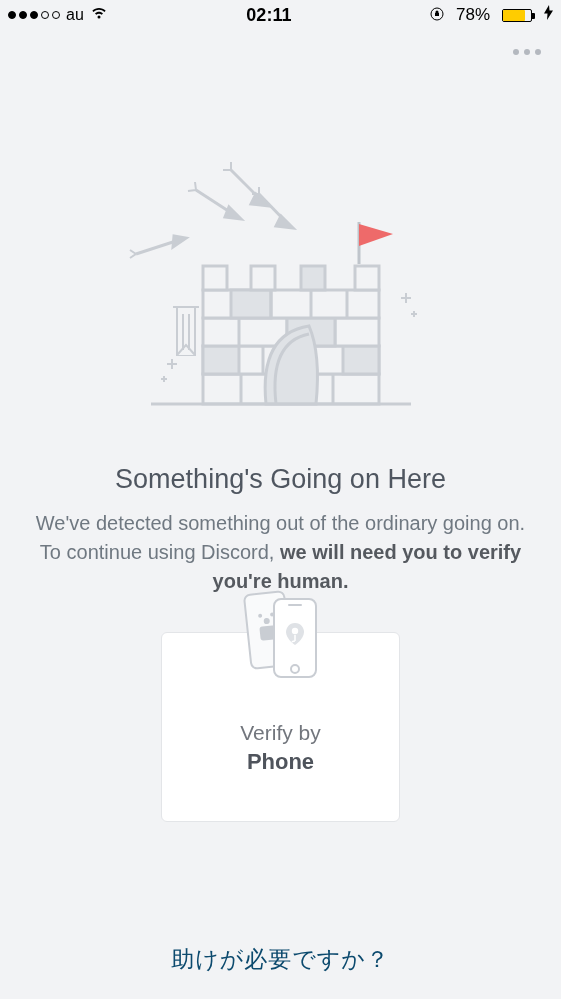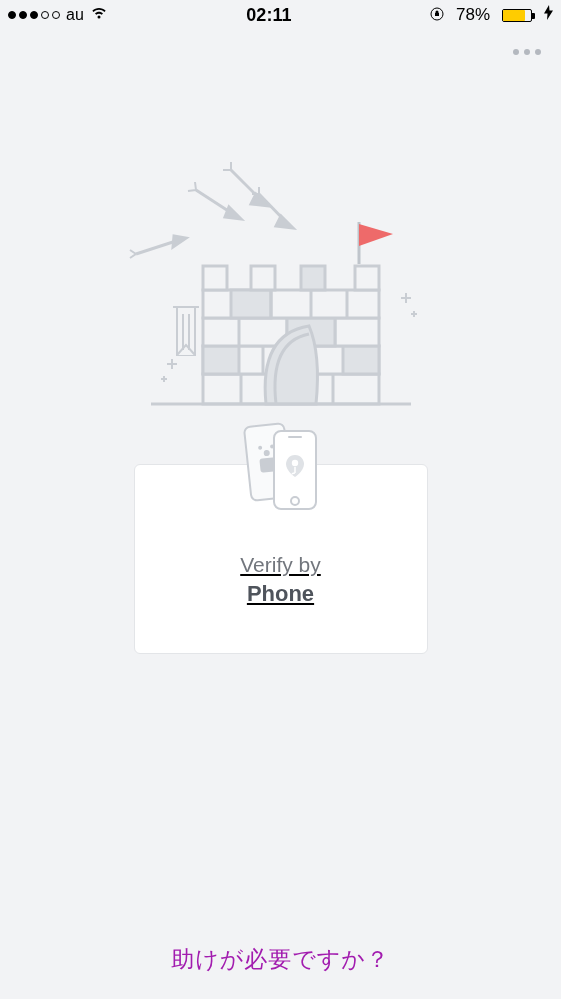--- a/index.html
+++ b/index.html
@@ -28,43 +28,42 @@
     .battery-fill { background:#ffcc00; height:100%; width:78%; border-radius:1px; }
     .nav-bar { height: 44px; display:flex; align-items:center; justify-content:flex-end; padding: 0 20px; }
     .ellipsis { display:flex; gap:5px; }
     .ellipsis span { width:6px; height:6px; border-radius:50%; background:#b4b8bf; }
     .content { padding: 0 20px; text-align:center; }
     .illustration { margin: 80px auto 50px; height: 260px; display:flex; align-items:center; justify-content:center; }
     .heading { color:#4f5660; font-size:27px; font-weight:500; margin-bottom: 14px; }
     .body-text { color:#6f7881; font-size:20px; line-height:1.45; padding: 0 4px; }
     .body-text b { color:#55595f; font-weight:600; }
     .verify-card {
-      width: 294px;
+      width: 239px;
       height: 190px;
       margin: 36px auto 0;
       background:#fff;
       border:1px solid #e3e5e8;
       border-radius:6px;
       position:relative;
       display:flex;
       flex-direction:column;
       align-items:center;
       justify-content:flex-end;
       padding-bottom: 44px;
-      text-decoration: underline;
     }
     .phone-overlap { position:absolute; top:-44px; left:50%; transform:translateX(-50%); }
     .verify-text { color:#72767d; font-size:21px; line-height:1.35; margin-top: 20px; }
     .verify-text b { display:block; font-weight:700; color:#4f545c; font-size:22px; }
     .help-link {
       position:absolute;
       bottom:24px;
       left:0; right:0;
       text-align:center;
-      color:#a21caf;
+      color:#0c4a6e;
       font-size:23px;
       letter-spacing:1px;
     }
   </style>
 </head>
 <body>
 
 <div class="status-bar">
   <div class="sb-left">
     <span class="signal-dots">
@@ -177,20 +176,24 @@
 
       <g stroke="#c9cdd3" stroke-width="2">
         <path d="M56 210 h10 M61 205 v10"></path>
         <path d="M50 225 h6 M53 222 v6"></path>
         <path d="M290 144 h10 M295 139 v10"></path>
         <path d="M300 160 h6 M303 157 v6"></path>
       </g>
     </svg>
   </div>
 
+  <h1 class="heading">Something's Going on Here</h1>
+  <p class="body-text">
+    <span>We've detected something out of the ordinary going on. To continue using Discord, </span><b>we will need you to verify you're human.</b>
+  </p>
 
   <div class="verify-card">
     <div class="phone-overlap">
       <svg width="86" height="92" viewBox="0 0 86 92">
 
         <g transform="translate(10,4) rotate(-6 20 40)">
           <rect x="0" y="0" width="40" height="74" rx="6" fill="#f9fafb" stroke="#c9cdd3" stroke-width="2"></rect>
           <circle cx="20" cy="28" r="3" fill="#c9cdd3"></circle>
           <circle cx="14" cy="22" r="2" fill="#c9cdd3"></circle>
           <circle cx="26" cy="22" r="2" fill="#c9cdd3"></circle>

